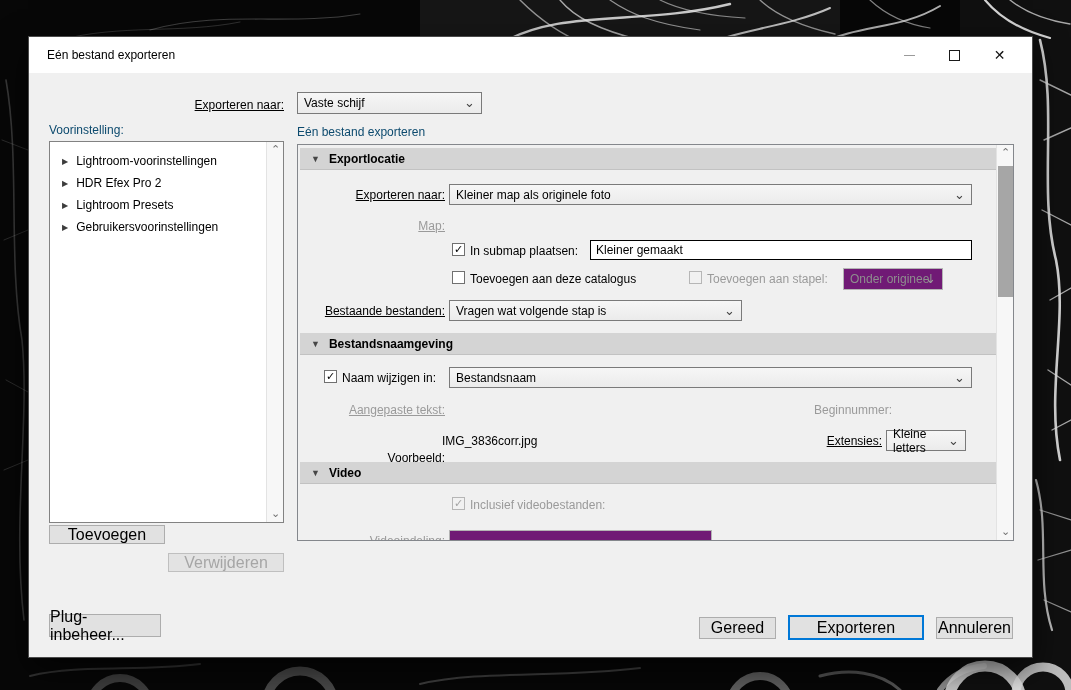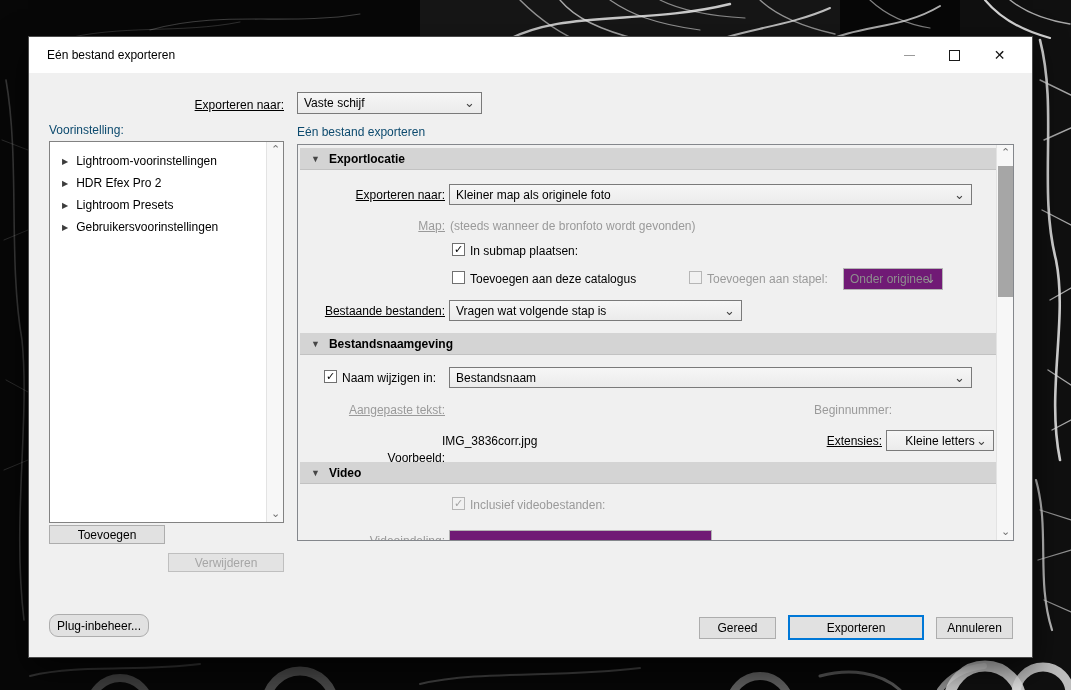--- a/index.html
+++ b/index.html
@@ -22,21 +22,21 @@
   .label { color:#000; }
   .glabel { color:#9a9a9a; }
   .dimlabel { color:#0c4a6e; }
 
   .combo { position:absolute; height:22px; background:linear-gradient(#f6f6f6,#ebebeb);
     border:1px solid #7a7a7a; display:flex; align-items:center; padding:0 6px; }
   .combo .chev { position:absolute; right:6px; top:2px; color:#444; font-size:13px; }
   .combo.disabled { background:#701a75; border-color:#b4b4b4; color:#8e8e8e; }
   .combo.disabled .chev { color:#9e9e9e; }
 
-  .btn { position:absolute; background:#e1e1e1; border:1px solid #adadad; font-size:12px;
+  .btn { position:absolute; background:#e1e1e1; border:1px solid #adadad; font-size:16px;
     display:flex; align-items:center; justify-content:center; font-family:"Liberation Sans",sans-serif; }
   .btn.default { border:2px solid #0078d7; }
   .btn.disabled { color:#a6a6a6; border-color:#bfbfbf; background:#e3e3e3;margin-top:28px; }
 
   .listbox { position:absolute; left:20px; top:104px; width:235px; height:382px;
     background:#fff; border:1px solid #828282; }
   .list-item { display:flex; align-items:center; height:22px; padding-left:12px; }
   .list-item .tri { font-size:8px; color:#3c3c3c; margin-right:8px; }
   .list-items { padding-top:8px; }
   .v-scroll { position:absolute; right:0; top:0; bottom:0; width:17px; background:#f7f7f7;
@@ -166,26 +166,26 @@
       <span>Exportlocatie</span>
     </div>
 
     <span class="rlabel label" style="left:2px; top:43px; width:145px;">Exporteren naar:</span>
     <div class="combo" style="left:151px; top:39px; width:523px; height:21px;">
       <span>Kleiner map als originele foto</span>
       <span class="chev">⌄</span>
     </div>
 
     <span class="rlabel glabel" style="left:2px; top:74px; width:145px;">Map:</span>
-    <span class="glabel" style="position:absolute; left:152px; top:74px;">(steeds wanneer de bronfoto wordt gevonden)</span>
 
     <div class="checkbox" style="left:154px; top:98px;">
         <span>✓</span>
       </div>
     <span class="cb-label label" style="left:172px; top:99px;">In submap plaatsen:</span>
+    <input class="textfield" style="left: 292px; top: 95px; width: 382px; height: 20px;" value="Kleiner gemaakt">
 
     <div class="checkbox" style="left:154px; top:126px;"></div>
     <span class="cb-label label" style="left:172px; top:127px;">Toevoegen aan deze catalogus</span>
     <div class="checkbox disabled" style="left:391px; top:126px;"></div>
     <span class="cb-label glabel" style="left:409px; top:127px;">Toevoegen aan stapel:</span>
     <div class="combo disabled" style="left:545px; top:123px; width:100px;">
       <span>Onder origineel</span>
       <span class="chev">⌄</span>
     </div>
 
@@ -208,21 +208,21 @@
       <span>Bestandsnaam</span>
       <span class="chev">⌄</span>
     </div>
 
     <span class="rlabel glabel" style="left:2px; top:258px; width:145px;">Aangepaste tekst:</span>
     <span class="glabel" style="position:absolute; left:516px; top:258px;">Beginnummer:</span>
 
     <span class="rlabel label" style="left:2px; top:289px; width:145px;margin-top:17px;">Voorbeeld:</span>
     <span class="label" style="position:absolute; left:144px; top:289px;">IMG_3836corr.jpg</span>
     <span class="rlabel label" style="left:500px; top:289px; width:84px;">Extensies:</span>
-    <div class="combo" style="left:588px; top:285px; width:108px; height:21px;justify-content:center;">
+    <div class="combo" style="left:588px; top:285px; width:80px; height:21px;">
       <span>Kleine letters</span>
       <span class="chev">⌄</span>
     </div>
 
     <div class="sec-header" style="top:317px;">
       <span class="tri">▼</span>
       <span>Video</span>
     </div>
 
     <div class="checkbox disabled" style="left:154px; top:352px;">
@@ -235,21 +235,21 @@
       <span class="chev">⌄</span>
     </div>
 
     <div class="v-scroll" style="right:0;">
       <span class="arr up">⌃</span>
       <div class="v-thumb" style="top:21px; height:131px;"></div>
       <span class="arr down">⌄</span>
     </div>
   </div>
 
-  <div class="btn" style="left:20px; top:577px; width:100px; height:23px;border-radius:9px;">
+  <div class="btn" style="left:20px; top:577px; width:112px; height:23px;">
       <span>Plug-inbeheer...</span>
     </div>
   <div class="btn" style="left:670px; top:580px; width:77px; height:22px;">
       <span>Gereed</span>
     </div>
   <div class="btn default" style="left:759px; top:578px; width:136px; height:25px;">
       <span>Exporteren</span>
     </div>
   <div class="btn" style="left:907px; top:580px; width:77px; height:22px;">
       <span>Annuleren</span>

